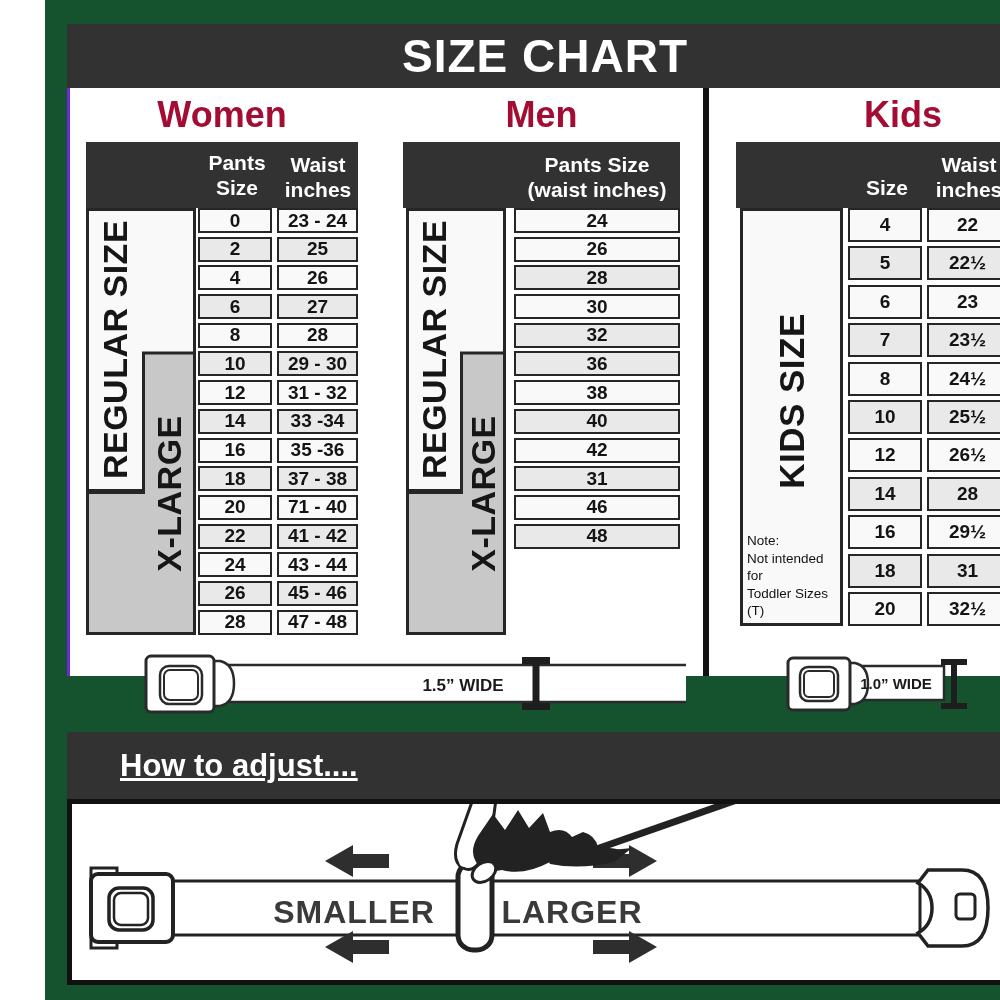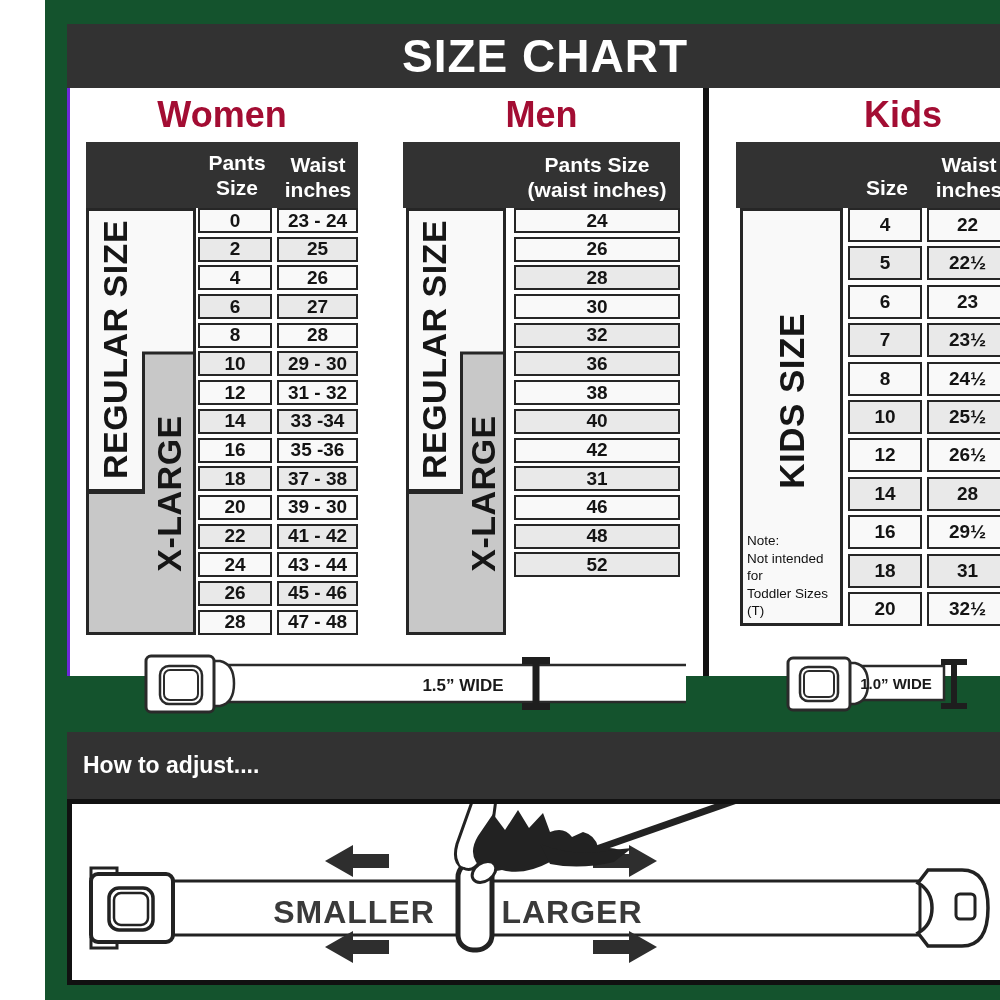--- a/index.html
+++ b/index.html
@@ -56,21 +56,21 @@
                font-size:34px;letter-spacing:0.5px;color:#161616;}
   .vlabel.kids-v{left:0;top:0;width:100%;height:92%;}
   .vlabel.kids-v span{font-size:35px;}
   .note{position:absolute;left:4px;bottom:3px;font-size:13.5px;font-weight:normal;line-height:1.3;color:#111;}
 
   .belt-svg{position:absolute;}
 
   
   .adjust-band{position:absolute;left:22px;top:732px;width:956px;height:67px;background:var(--band);
                display:flex;align-items:center;}
-  .adjust-band span{color:#fff;font-size:23px;font-weight:bold;padding-left:16px;}
+  .adjust-band span{color:#fff;font-size:31px;font-weight:bold;padding-left:53px;text-decoration:underline;}
   .illus-panel{position:absolute;left:22px;top:799px;width:956px;height:186px;background:#fff;
                border:5px solid #111;box-sizing:border-box;}
   svg text{font-family:"Liberation Sans",sans-serif;}
 </style>
 </head>
 <body>
 
 <div id="page">
 
   <div class="title-band">
@@ -180,21 +180,21 @@
         <div class="trow">
           <div class="cell cell-pants">16</div>
           <div class="cell cell-waist">35 -36</div>
         </div>
         <div class="trow">
           <div class="cell cell-pants alt">18</div>
           <div class="cell cell-waist alt">37 - 38</div>
         </div>
         <div class="trow">
           <div class="cell cell-pants">20</div>
-          <div class="cell cell-waist">39 - 30</div>
+          <div class="cell cell-waist">71 - 40</div>
         </div>
         <div class="trow">
           <div class="cell cell-pants alt">22</div>
           <div class="cell cell-waist alt">41 - 42</div>
         </div>
         <div class="trow">
           <div class="cell cell-pants">24</div>
           <div class="cell cell-waist">43 - 44</div>
         </div>
         <div class="trow">
@@ -235,23 +235,20 @@
           <div class="cell cell-men">42</div>
         </div>
         <div class="trow">
           <div class="cell cell-men alt">31</div>
         </div>
         <div class="trow">
           <div class="cell cell-men">46</div>
         </div>
         <div class="trow">
           <div class="cell cell-men alt">48</div>
-        </div>
-        <div class="trow">
-          <div class="cell cell-men alt">52</div>
         </div>
       </div>
     <div class="rows kids">
         <div class="trow">
           <div class="cell cell-size">4</div>
           <div class="cell cell-waist">22</div>
         </div>
         <div class="trow">
           <div class="cell cell-size alt">5</div>
           <div class="cell cell-waist alt">22½</div>

